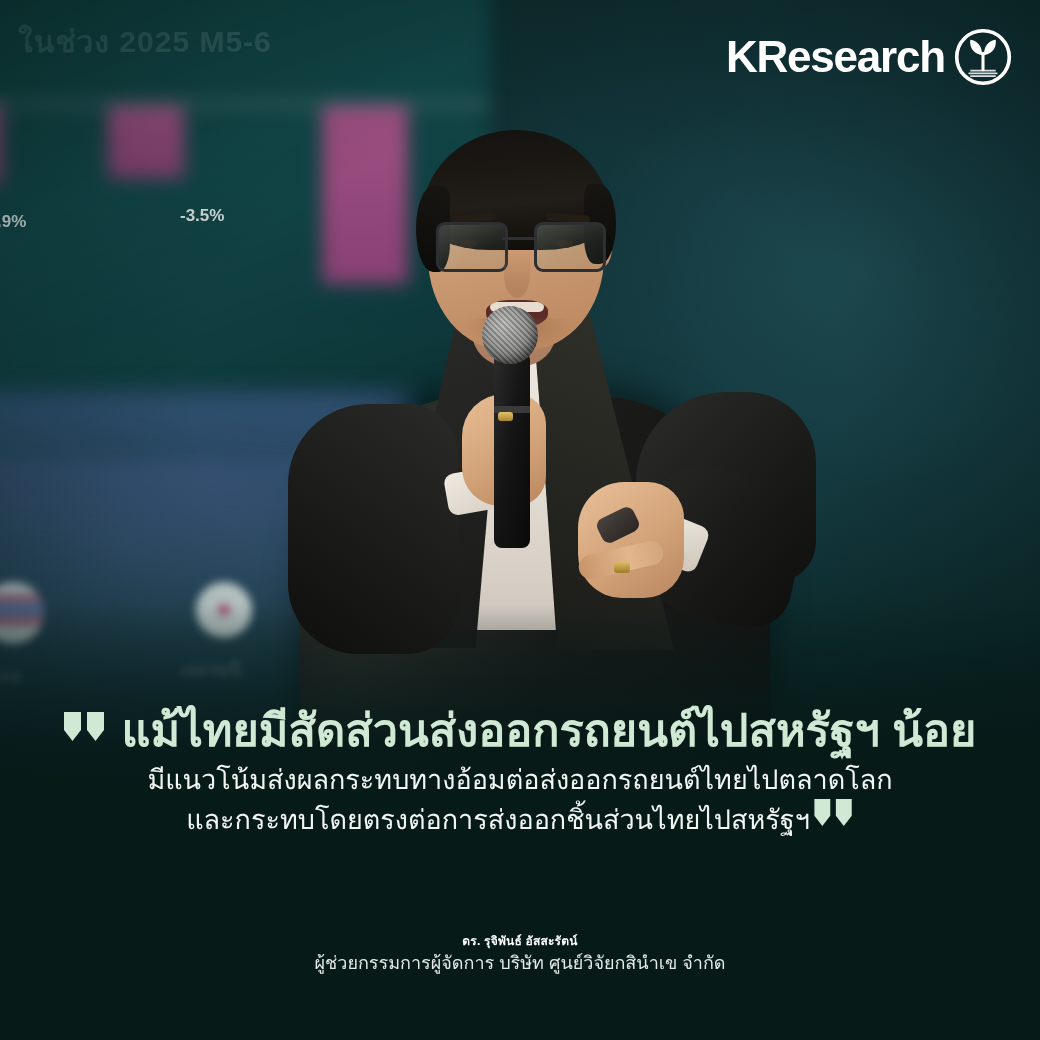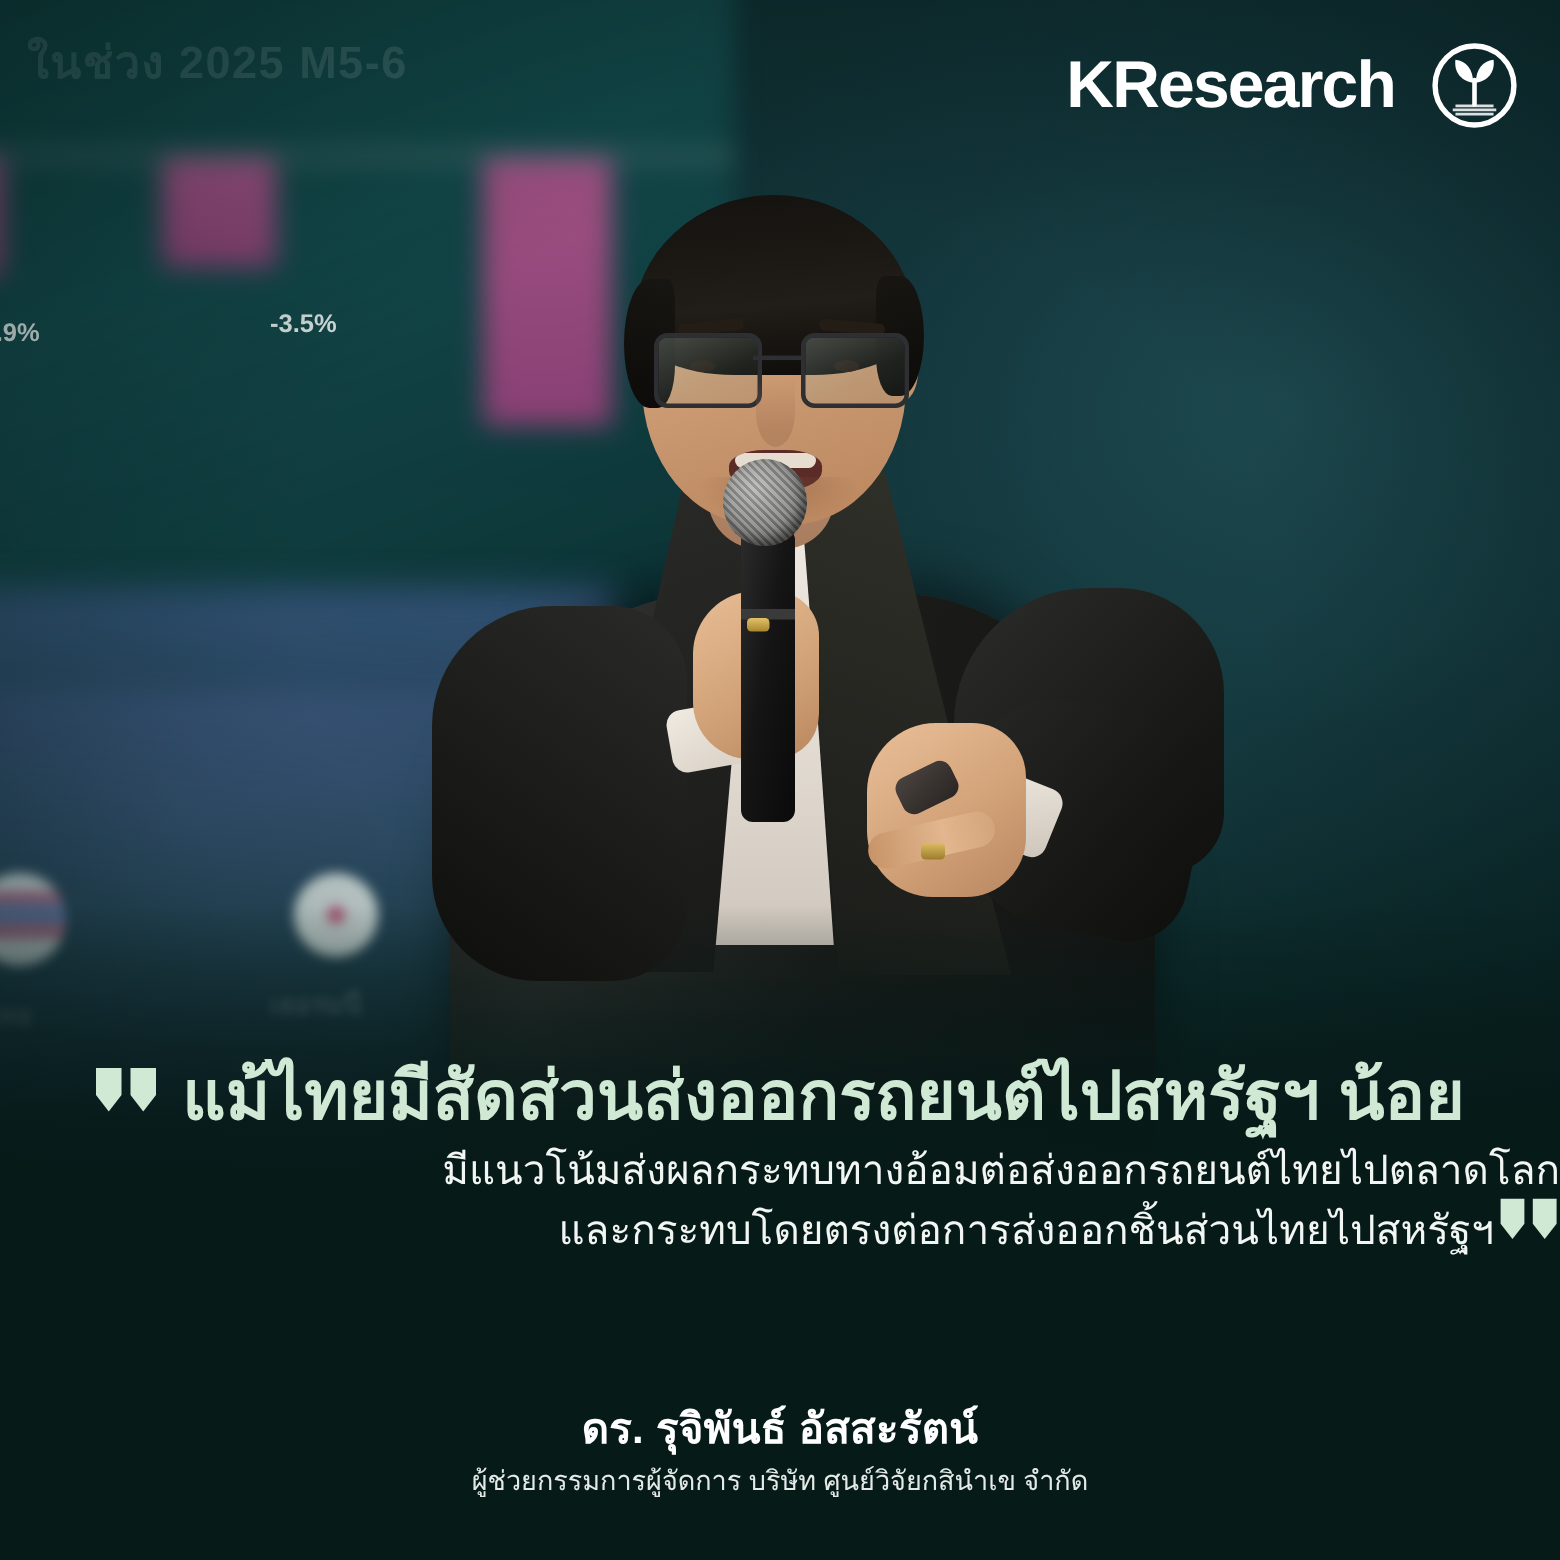--- a/index.html
+++ b/index.html
@@ -488,40 +488,40 @@
     pointer-events: none;
   }
 
   
   .logo {
     position: absolute;
     right: 28px;
     top: 28px;
     display: flex;
     align-items: center;
-    gap: 24px;
+    gap: 9px;
     z-index: 20;
   }
   .logo-text {
     font-size: 44px;
     font-weight: 700;
     color: #ffffff;
     letter-spacing: -1.2px;
     line-height: 1;
   }
   .logo-mark { width: 58px; height: 58px; display: block; }
 
   
   .quote-block {
     position: absolute;
     left: 0;
     right: 0;
     top: 704px;
     z-index: 20;
-    text-align: right;
+    text-align: center;
   }
   .headline-row {
     display: flex;
     align-items: flex-start;
     justify-content: center;
     gap: 16px;
     padding: 0 60px;
   }
   .qmark {
     display: inline-block;
@@ -555,21 +555,21 @@
   
   .attribution {
     position: absolute;
     left: 0;
     right: 0;
     top: 932px;
     z-index: 20;
     text-align: center;
   }
   .speaker-name {
-    font-size: 28px;
+    font-size: 12px;
     font-weight: 700;
     color: #ffffff;
     line-height: 1.5;
     letter-spacing: 0.2px;
   }
   .speaker-title {
     font-size: 18px;
     font-weight: 400;
     color: #e4eae6;
     line-height: 1.5;

